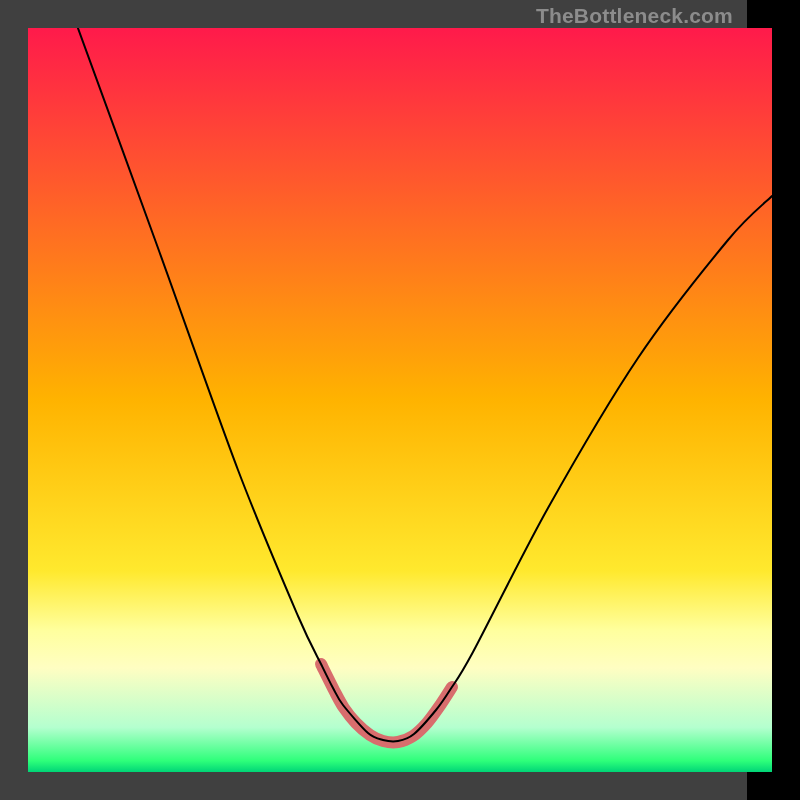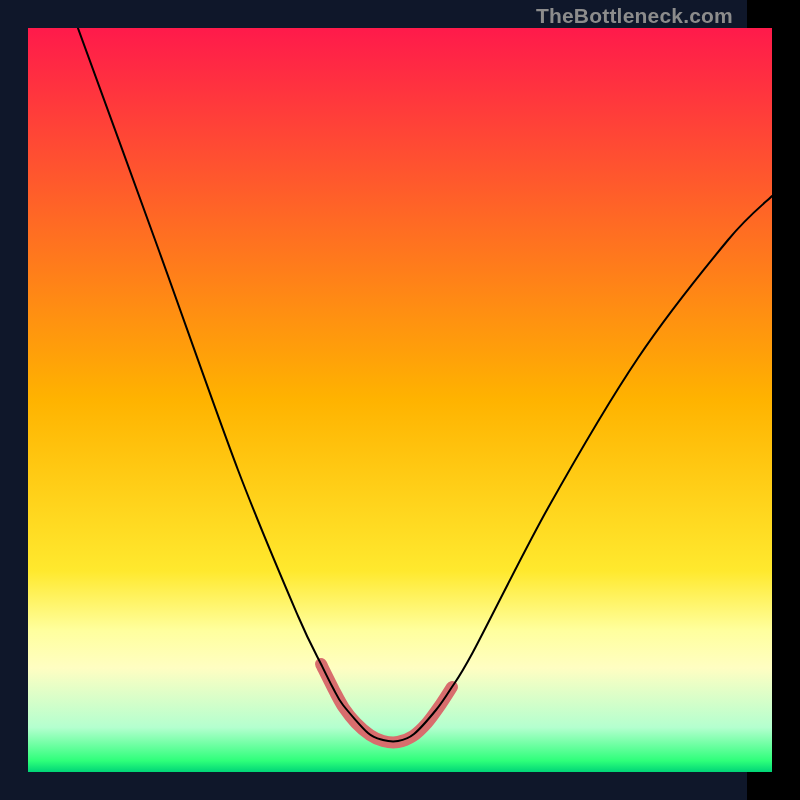--- a/index.html
+++ b/index.html
@@ -9,21 +9,21 @@
     height: 800px;
     background: #000000;
     overflow: hidden;
   }
   .frame {
     position: absolute;
     top: 0;
     left: 0;
     width: 747px;
     height: 800px;
-    background: #0f172a;
+    background: #404040;
   }
   .watermark {
     position: absolute;
     top: 4px;
     right: 14px;
     font-family: Arial, Helvetica, sans-serif;
     font-size: 21px;
     font-weight: bold;
     color: #8c8c8c;
     letter-spacing: 0.2px;

